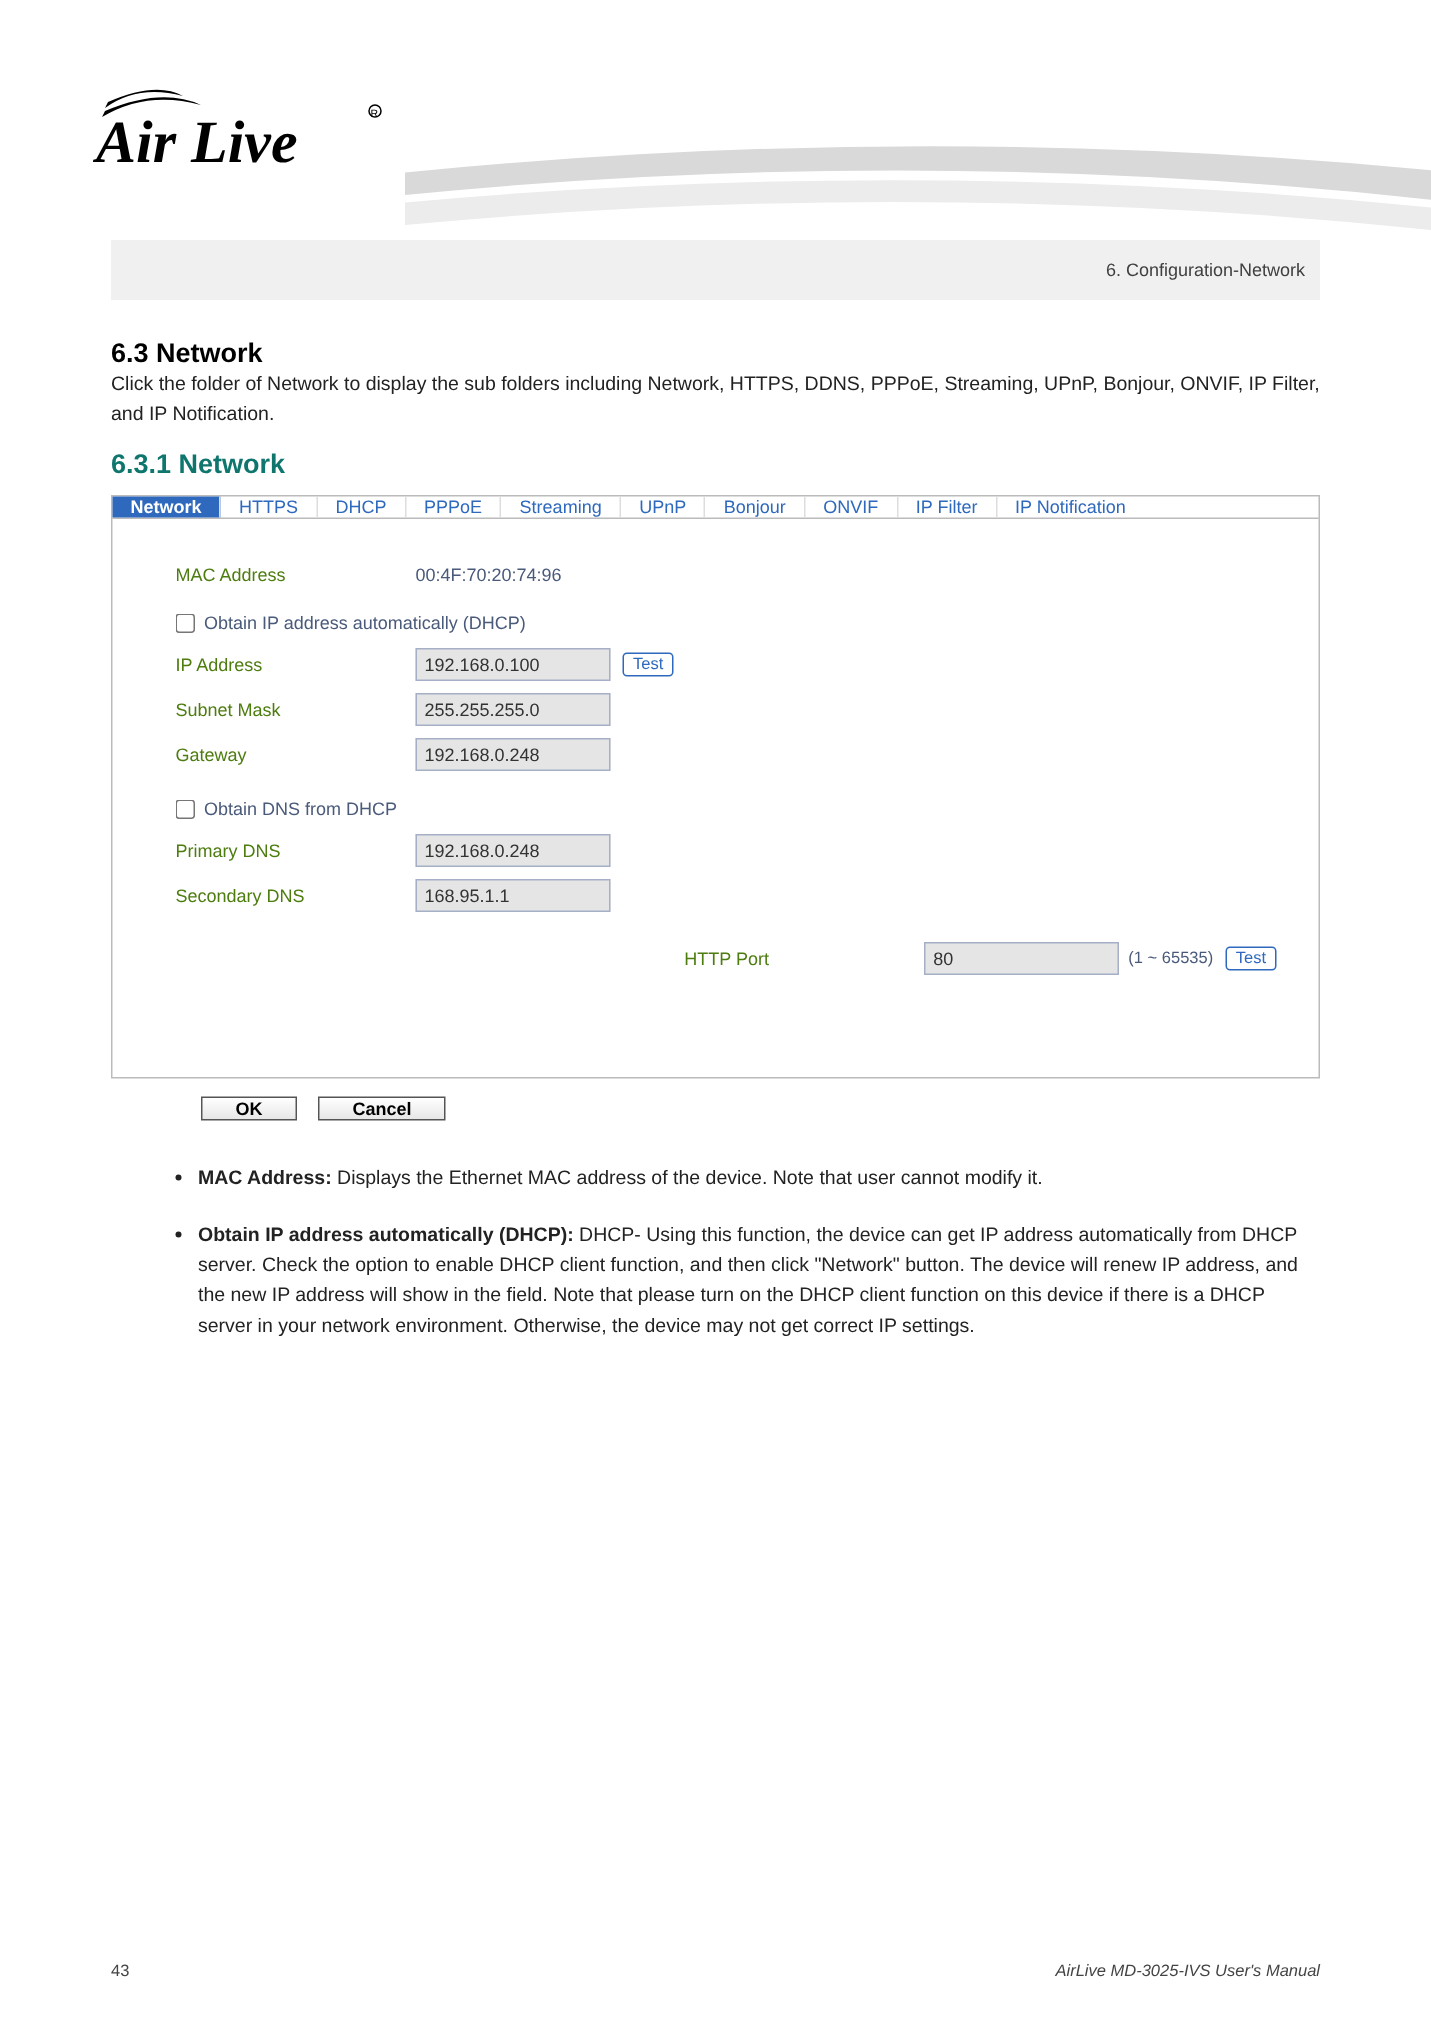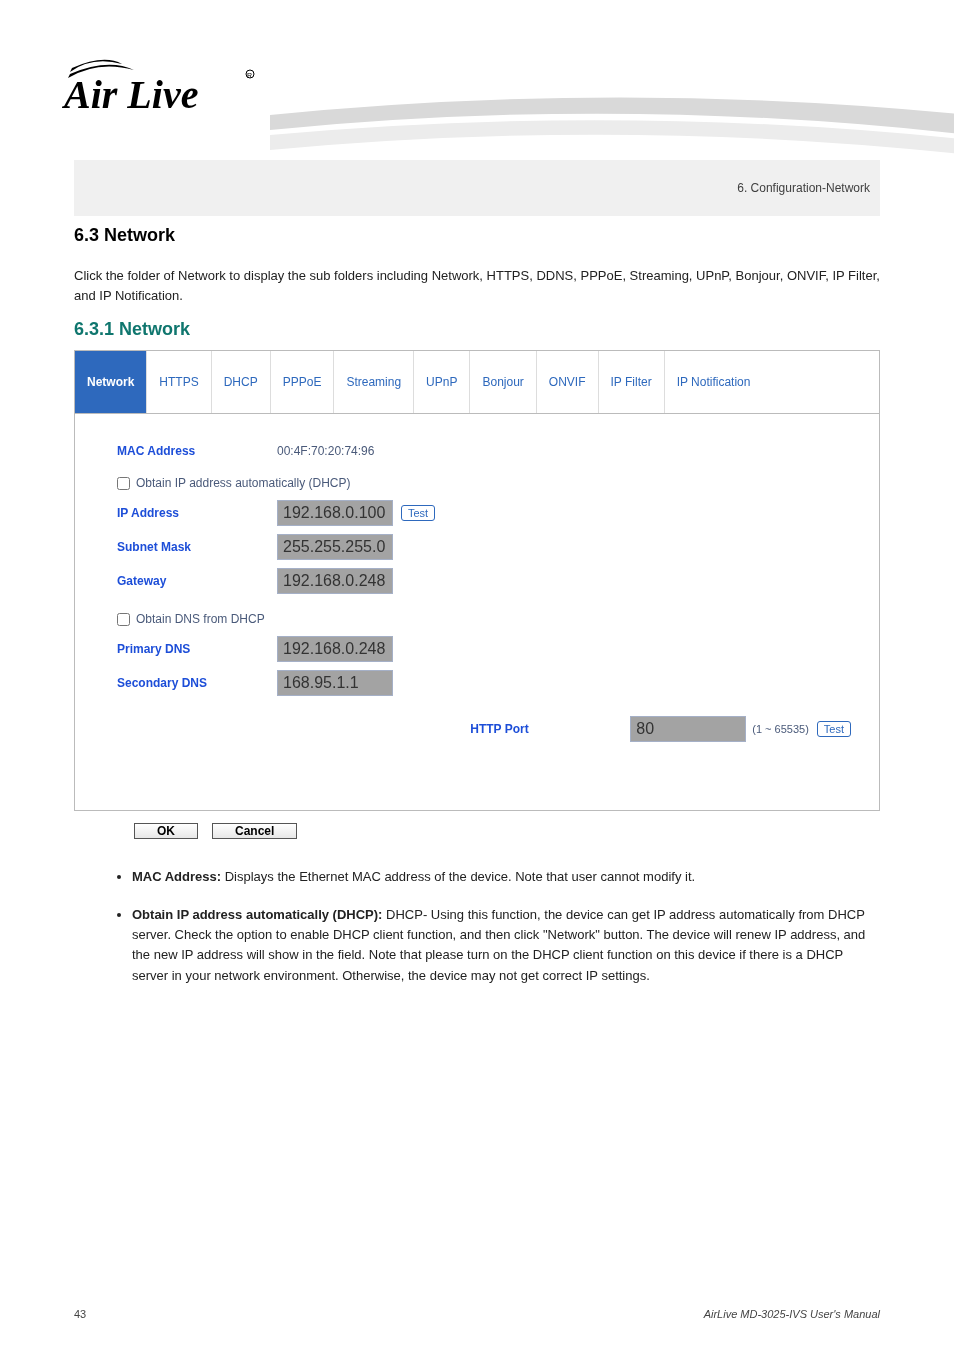--- a/index.html
+++ b/index.html
@@ -23,39 +23,39 @@
     left: 270px;
     right: 0;
     height: 90px;
     pointer-events: none;
   }
   .chapter-header {
     position: absolute;
     top: 160px;
     left: 74px;
     right: 74px;
-    height: 56px;
+    height: 40px;
     background: #f0f0f0;
     display: flex;
     align-items: center;
     justify-content: flex-end;
     padding-right: 10px;
     font-size: 12px;
     color: #404040;
   }
   .content {
     position: absolute;
     top: 225px;
     left: 74px;
     right: 74px;
   }
   .section-heading {
     font-size: 18px;
     font-weight: bold;
-    margin-bottom: 20px;
+    margin-bottom: 0;
     color: #000;
   }
   .section-desc {
     font-size: 13px;
     color: #222;
     margin-bottom: 12px;
     line-height: 1.5;
   }
   .subsection-heading {
     font-size: 18px;
@@ -68,21 +68,21 @@
   .panel {
     border: 1px solid #bbb;
     background: #fff;
     margin-top: 8px;
   }
   .tab-strip {
     display: flex;
     border-bottom: 1px solid #bbb;
   }
   .tab {
-    padding: 24px 12px;
+    padding: 0 12px;
     font-size: 12px;
     color: #2e69bd;
     border-right: 1px solid #ddd;
     cursor: pointer;
     white-space: nowrap;
   }
   .tab.active {
     color: #fff;
     background: #2e69bd;
     font-weight: bold;
@@ -94,31 +94,30 @@
     font-size: 12px;
     color: #4a5a7a;
   }
   .form-row {
     display: flex;
     align-items: center;
     margin-bottom: 8px;
   }
   .form-label {
     width: 160px;
-    color: #1d4ed8;
-    font-weight: bold;
+    color: #4d7c0f;
   }
   .form-value { color: #4a5a7a; }
   .text-input {
     border: 1px solid #a5b0c7;
     padding: 3px 5px;
-    font-size: 16px;
-    width: 116px;
+    font-size: 12px;
+    width: 130px;
     color: #333;
-    background: #a3a3a3;
+    background: #e5e5e5;
   }
   .small-btn {
     border: 1px solid #2e69bd;
     background: #fff;
     color: #2e69bd;
     font-size: 11px;
     padding: 1px 6px;
     margin-left: 8px;
     border-radius: 3px;
     cursor: pointer;

